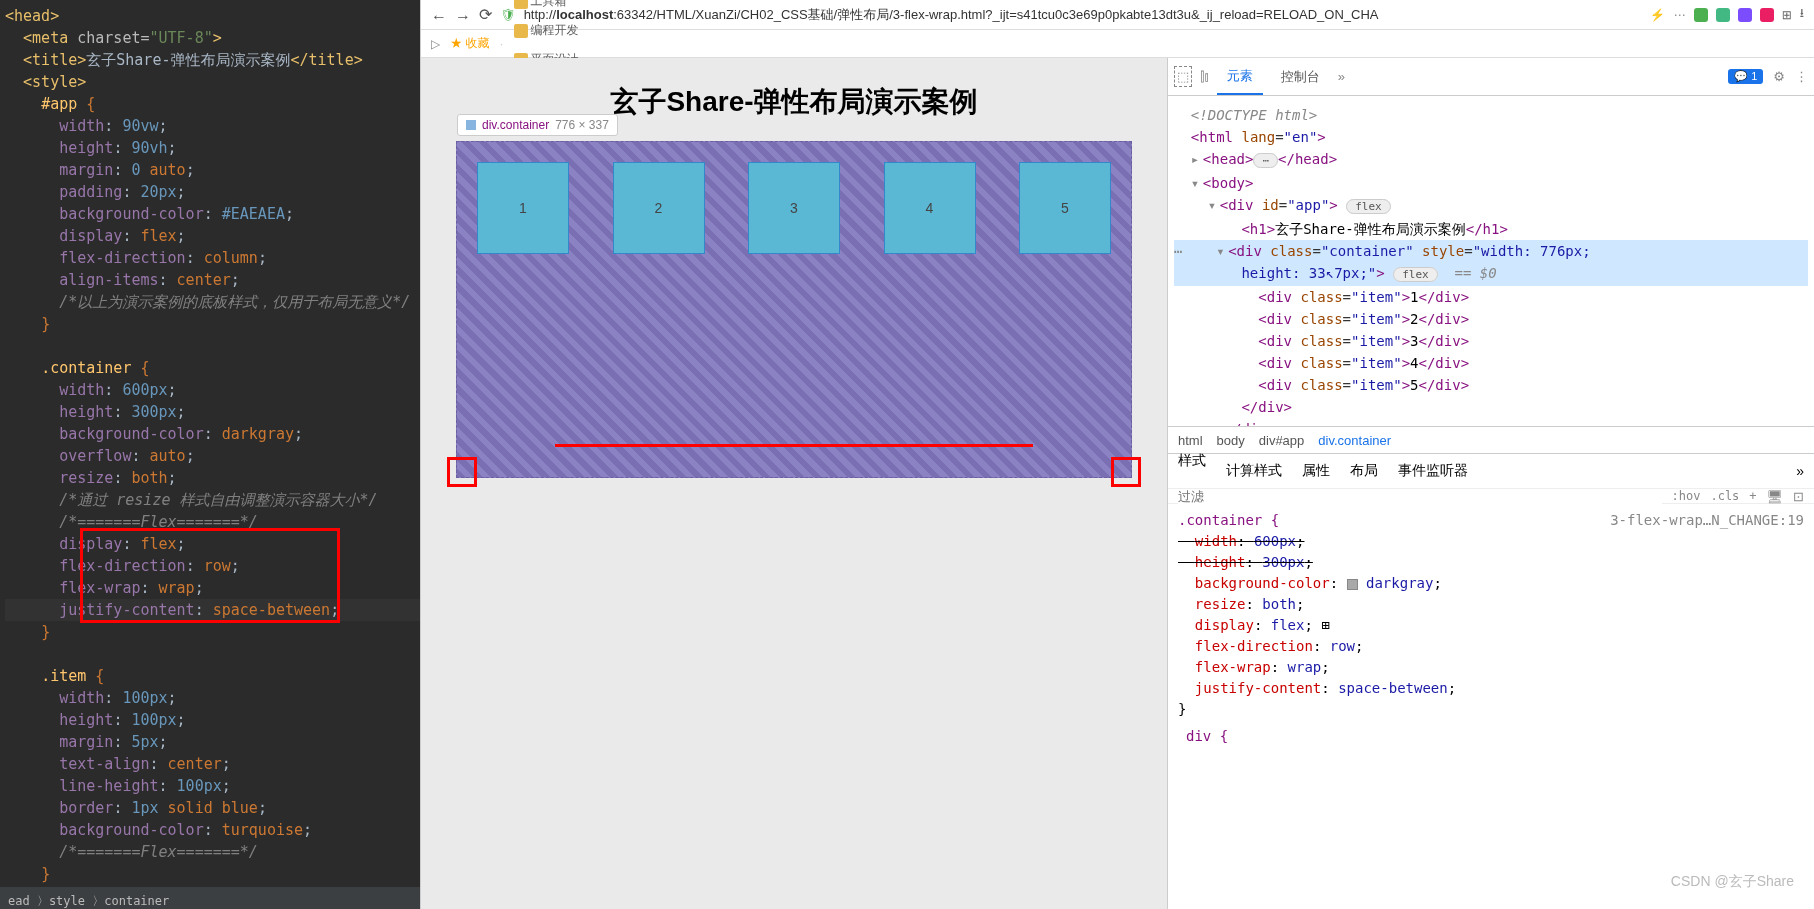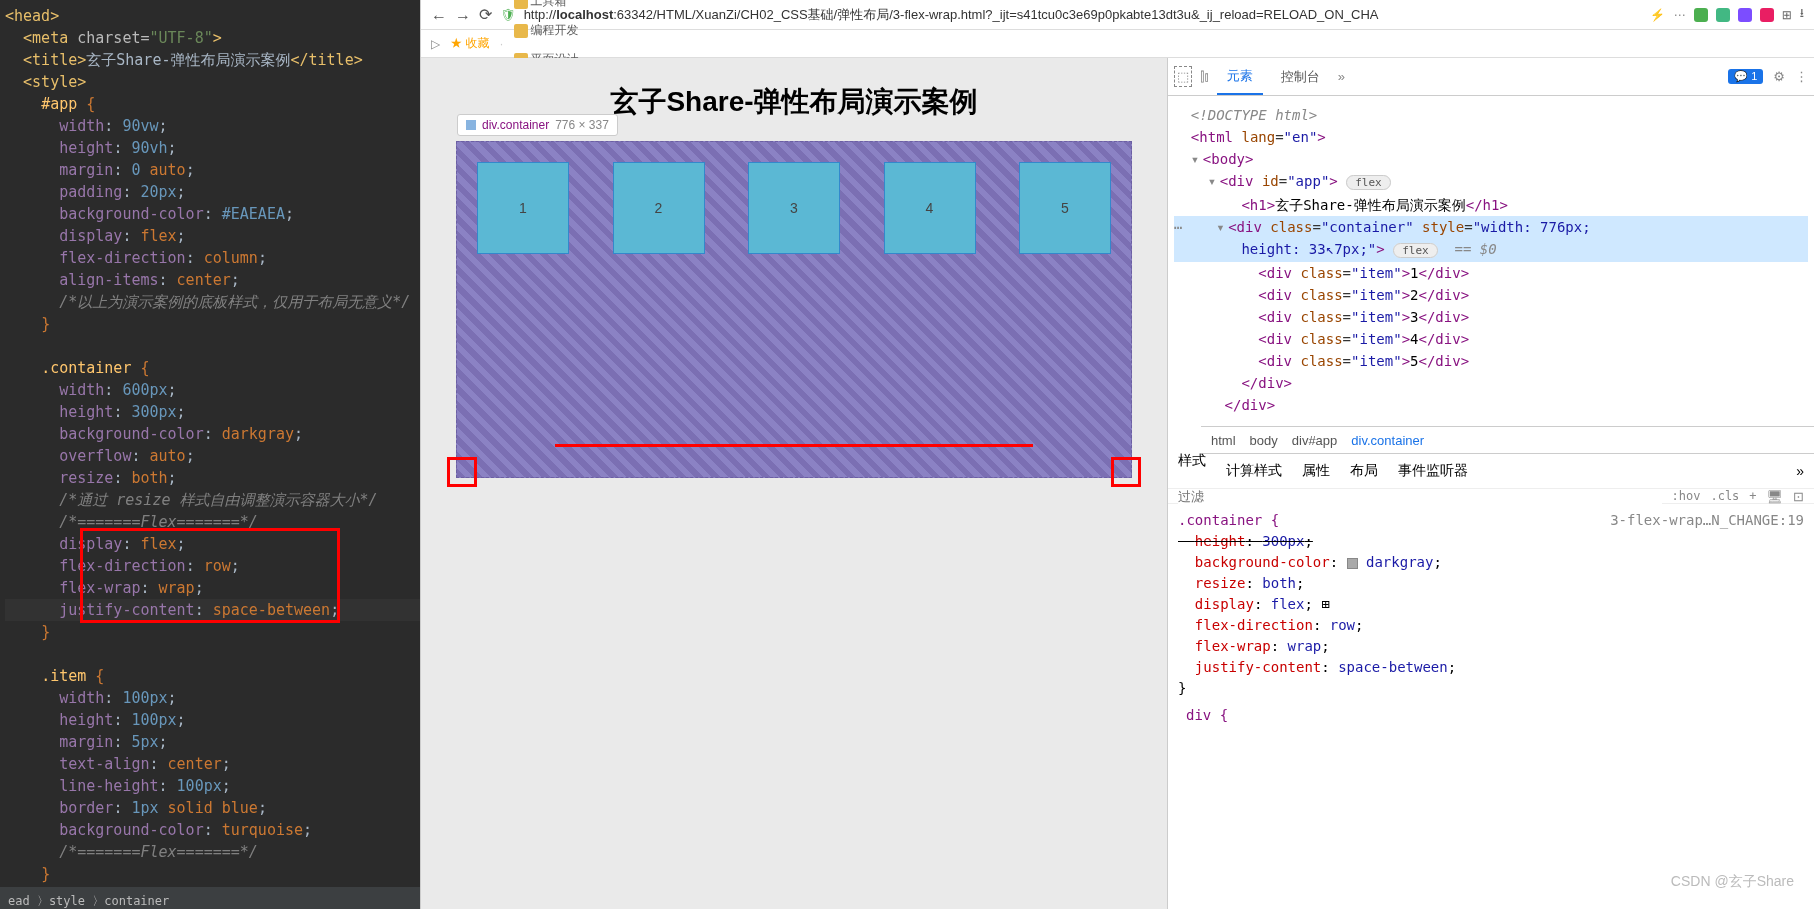--- a/index.html
+++ b/index.html
@@ -66,21 +66,21 @@
 .dom-tree { padding:8px 6px; font-family:Consolas,monospace; font-size:14px; line-height:22px; color:#333; overflow:auto; height:330px; }
 .dom-tree .dtag { color:#881280; }
 .dom-tree .dattr { color:#994500; }
 .dom-tree .dstr { color:#1a1aa6; }
 .dom-tree .dtext { color:#000; }
 .dom-tree .pill { background:#eee; border-radius:10px; padding:0 8px; font-size:11px; color:#555; border:1px solid #ccc; }
 .dom-tree .selected { background:#cfe8ff; }
 .dom-tree .grey { color:#888; font-style:italic; }
 .dom-tree .arrow { color:#888; display:inline-block; width:12px; }
 
-.crumbbar { height:28px; border-top:1px solid #ccc; border-bottom:1px solid #ccc; display:flex; align-items:center; padding:0 10px; gap:14px; font-size:13px;margin-left:33px; }
+.crumbbar { height:28px; border-top:1px solid #ccc; border-bottom:1px solid #ccc; display:flex; align-items:center; padding:0 10px; gap:14px; font-size:13px; }
 .crumb { color:#555; cursor:pointer; }
 .crumb.active { color:#1a73e8; }
 
 .styles-tabs { height:34px; display:flex; align-items:center; padding:0 10px; gap:20px; font-size:14px; }
 .styles-tabs .stab.active { font-weight:500; border-bottom:2px solid #666; padding-bottom:18px; }
 .styles-tabs .more { margin-left:auto; }
 
 .filterbar { height:16px; border-top:1px solid #eee; border-bottom:1px solid #eee; display:flex; align-items:center; padding:0 10px; gap:10px; }
 .filterbar input { flex:1; border:none; outline:none; font-size:13px; color:#666; }
 .filterbar .tog { color:#888; font-family:monospace; font-size:12px; }
@@ -271,20 +271,21 @@
           <div class="right">
             <span class="msgicon">💬 <span>1</span></span>
             <span style="color:#888;">⚙</span>
             <span style="color:#888;">⋮</span>
           </div>
         </div>
 
         <div class="dom-tree">
           <div>&nbsp;&nbsp;<span class="grey">&lt;!DOCTYPE html&gt;</span></div>
           <div>&nbsp;&nbsp;<span class="dtag">&lt;html</span> <span class="dattr">lang</span>=<span class="dstr">"en"</span><span class="dtag">&gt;</span></div>
+          <div>&nbsp;&nbsp;<span class="arrow">▸</span><span class="dtag">&lt;head&gt;</span><span class="pill">⋯</span><span class="dtag">&lt;/head&gt;</span></div>
           <div>&nbsp;&nbsp;<span class="arrow">▾</span><span class="dtag">&lt;body&gt;</span></div>
           <div>&nbsp;&nbsp;&nbsp;&nbsp;<span class="arrow">▾</span><span class="dtag">&lt;div</span> <span class="dattr">id</span>=<span class="dstr">"app"</span><span class="dtag">&gt;</span> <span class="pill">flex</span></div>
           <div>&nbsp;&nbsp;&nbsp;&nbsp;&nbsp;&nbsp;&nbsp;&nbsp;<span class="dtag">&lt;h1&gt;</span><span class="dtext">玄子Share-弹性布局演示案例</span><span class="dtag">&lt;/h1&gt;</span></div>
           <div class="selected"><span class="grey">⋯</span>&nbsp;&nbsp;&nbsp;&nbsp;<span class="arrow">▾</span><span class="dtag">&lt;div</span> <span class="dattr">class</span>=<span class="dstr">"container"</span> <span class="dattr">style</span>=<span class="dstr">"width: 776px;<br>&nbsp;&nbsp;&nbsp;&nbsp;&nbsp;&nbsp;&nbsp;&nbsp;height: 33<span style="cursor:default;">↖</span>7px;"</span><span class="dtag">&gt;</span> <span class="pill">flex</span>&nbsp;&nbsp;<span class="grey">== $0</span></div>
           <div id="dom-items">
               <div>&nbsp;&nbsp;&nbsp;&nbsp;&nbsp;&nbsp;&nbsp;&nbsp;&nbsp;&nbsp;<span class="dtag">&lt;div</span> <span class="dattr">class</span>=<span class="dstr">"item"</span><span class="dtag">&gt;</span><span class="dtext">1</span><span class="dtag">&lt;/div&gt;</span></div>
               <div>&nbsp;&nbsp;&nbsp;&nbsp;&nbsp;&nbsp;&nbsp;&nbsp;&nbsp;&nbsp;<span class="dtag">&lt;div</span> <span class="dattr">class</span>=<span class="dstr">"item"</span><span class="dtag">&gt;</span><span class="dtext">2</span><span class="dtag">&lt;/div&gt;</span></div>
               <div>&nbsp;&nbsp;&nbsp;&nbsp;&nbsp;&nbsp;&nbsp;&nbsp;&nbsp;&nbsp;<span class="dtag">&lt;div</span> <span class="dattr">class</span>=<span class="dstr">"item"</span><span class="dtag">&gt;</span><span class="dtext">3</span><span class="dtag">&lt;/div&gt;</span></div>
               <div>&nbsp;&nbsp;&nbsp;&nbsp;&nbsp;&nbsp;&nbsp;&nbsp;&nbsp;&nbsp;<span class="dtag">&lt;div</span> <span class="dattr">class</span>=<span class="dstr">"item"</span><span class="dtag">&gt;</span><span class="dtext">4</span><span class="dtag">&lt;/div&gt;</span></div>
               <div>&nbsp;&nbsp;&nbsp;&nbsp;&nbsp;&nbsp;&nbsp;&nbsp;&nbsp;&nbsp;<span class="dtag">&lt;div</span> <span class="dattr">class</span>=<span class="dstr">"item"</span><span class="dtag">&gt;</span><span class="dtext">5</span><span class="dtag">&lt;/div&gt;</span></div>
@@ -314,20 +315,21 @@
           <span class="tog">:hov</span>
           <span class="tog">.cls</span>
           <span class="tog">+</span>
           <span style="color:#888;">🖥</span>
           <span style="color:#888;">⊡</span>
         </div>
 
         <div class="styles-body">
           <div><span class="csel">.container {</span><span class="src">3-flex-wrap…N_CHANGE:19</span></div>
           <div id="css-rules">
+              <div class="struck">&nbsp;&nbsp;<span class="cprop">width</span>: <span class="cval">600px</span>;</div>
               <div class="struck">&nbsp;&nbsp;<span class="cprop">height</span>: <span class="cval">300px</span>;</div>
               <div class="">&nbsp;&nbsp;<span class="cprop">background-color</span>: <span class="swatch"></span> <span class="cval">darkgray</span>;</div>
               <div class="">&nbsp;&nbsp;<span class="cprop">resize</span>: <span class="cval">both</span>;</div>
               <div class="">&nbsp;&nbsp;<span class="cprop">display</span>: <span class="cval">flex</span>; ⊞</div>
               <div class="">&nbsp;&nbsp;<span class="cprop">flex-direction</span>: <span class="cval">row</span>;</div>
               <div class="">&nbsp;&nbsp;<span class="cprop">flex-wrap</span>: <span class="cval">wrap</span>;</div>
               <div class="">&nbsp;&nbsp;<span class="cprop">justify-content</span>: <span class="cval">space-between</span>;</div>
             </div>
           <div>}</div>
           <div style="margin-top:6px;margin-left:8px;"><span class="csel">div {</span></div>

